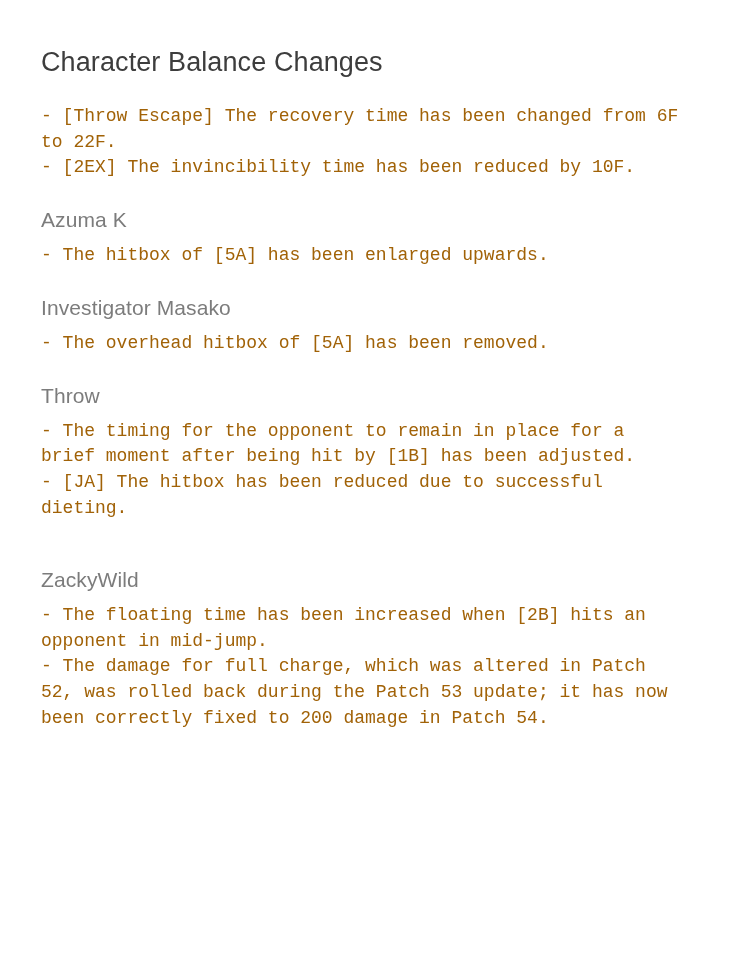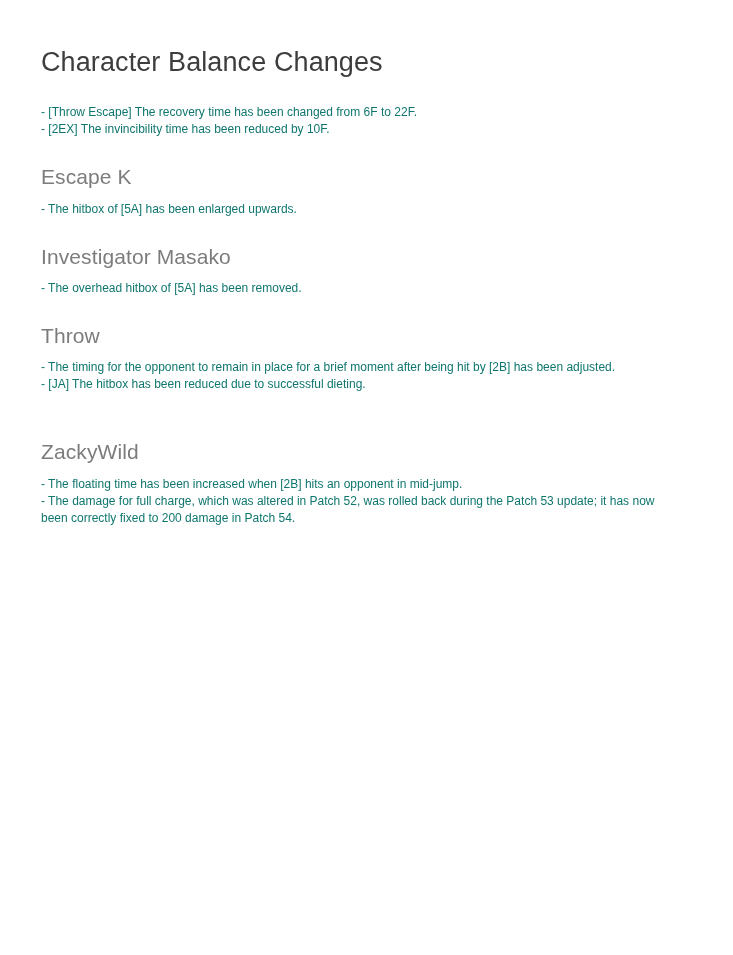--- a/index.html
+++ b/index.html
@@ -34,54 +34,55 @@
   }
   .section-heading {
     font-size: 21px;
     font-weight: 400;
     color: #7c7c7c;
     line-height: 1.25;
     margin: 0 0 10px 0;
     letter-spacing: 0.1px;
   }
   .section-body {
-    font-size: 12px;
+    font-size: 18px;
     line-height: 1.42;
-    color: #0f766e;
+    color: #a16207;
     margin: 0;
     max-width: 640px;
     white-space: pre-wrap;
+    font-family: Liberation Mono, monospace;
   }
   .section.gap-extra {
     margin-top: 46px;
   }
 </style>
 </head>
 <body>
 
 <div class="page">
   <h1 class="doc-title">Character Balance Changes</h1>
   <div>
       <div class="section">
         <p class="section-body">- [Throw Escape] The recovery time has been changed from 6F to 22F.
 - [2EX] The invincibility time has been reduced by 10F.</p>
       </div>
       <div class="section">
-        <h2 class="section-heading">Escape K</h2>
+        <h2 class="section-heading">Azuma K</h2>
         <p class="section-body">- The hitbox of [5A] has been enlarged upwards.</p>
       </div>
       <div class="section">
         <h2 class="section-heading">Investigator Masako</h2>
         <p class="section-body">- The overhead hitbox of [5A] has been removed.</p>
       </div>
       <div class="section">
       </div>
       <div class="section">
         <h2 class="section-heading">Throw</h2>
-        <p class="section-body">- The timing for the opponent to remain in place for a brief moment after being hit by [2B] has been adjusted.
+        <p class="section-body">- The timing for the opponent to remain in place for a brief moment after being hit by [1B] has been adjusted.
 - [JA] The hitbox has been reduced due to successful dieting.</p>
       </div>
       <div class="section gap-extra">
         <h2 class="section-heading">ZackyWild</h2>
         <p class="section-body">- The floating time has been increased when [2B] hits an opponent in mid-jump.
 - The damage for full charge, which was altered in Patch 52, was rolled back during the Patch 53 update; it has now been correctly fixed to 200 damage in Patch 54.</p>
       </div>
     </div>
 </div>
 

